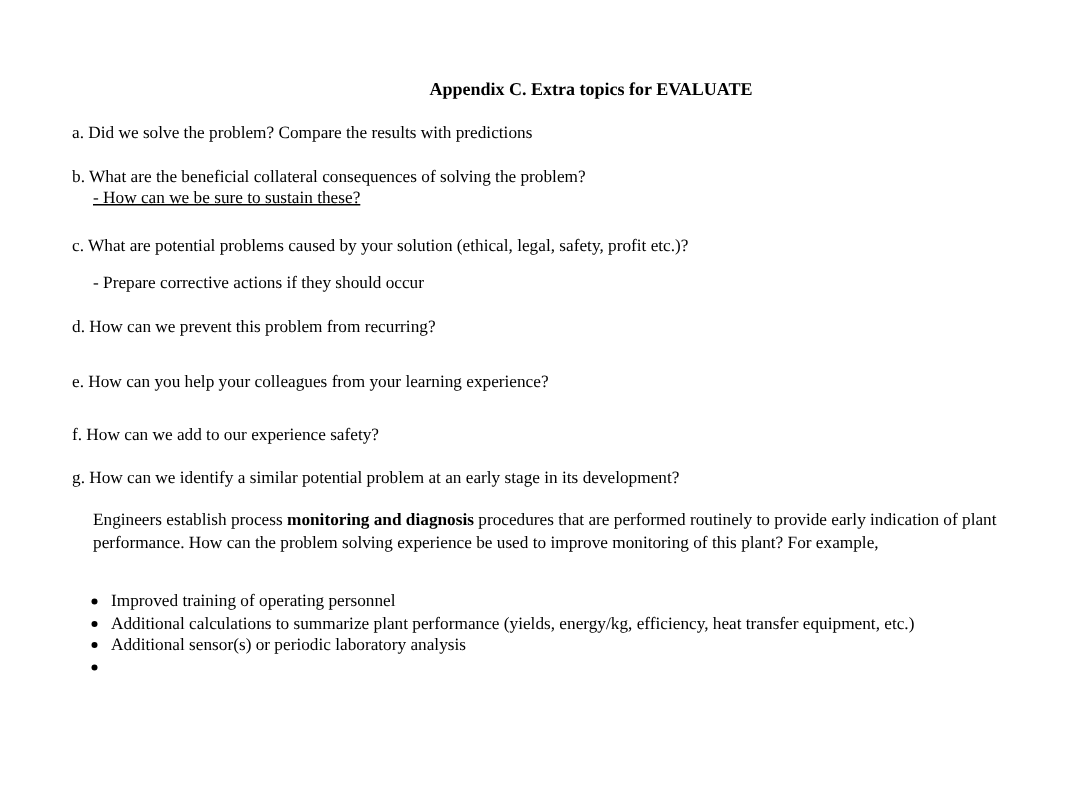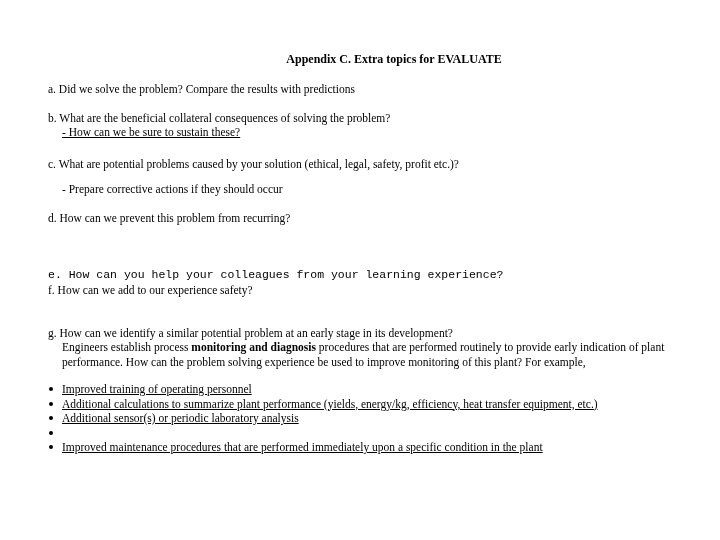--- a/index.html
+++ b/index.html
@@ -12,43 +12,42 @@
       position: absolute; top: 52px; left: 0; width: 720px; text-align: center;
       font-weight: bold; font-size: 12px; padding-left: 6px; box-sizing: border-box; margin-left: 31px;
     }
     .line { position: absolute; left: 48px; white-space: nowrap; }
     .indent { left: 62px; }
     .para {
       position: absolute; left: 62px; width: 620px; top: 340px;
       white-space: normal; line-height: 14.5px;
     }
     .para b { font-weight: bold; }
-    .bullets { position: absolute; left: 48px; top: 382px; margin: 0; padding: 0; list-style: none; text-decoration: underline; }
+    .bullets { position: absolute; left: 48px; top: 382px; margin: 12px; padding: 0; list-style: none; }
     .bullets li { position: relative; padding-left: 14px; height: 14.5px; white-space: nowrap; }
     .bullet-dot {
       position: absolute; left: 1px; top: 5px; width: 4px; height: 4px;
       border-radius: 50%; background: #000;
     }
   </style>
 </head>
 <body>
 
 <div class="title">Appendix C. Extra topics for EVALUATE</div>
 
 <div class="line" style="top:82px;">a. Did we solve the problem?  Compare the results with predictions</div>
 <div class="line" style="top:111px;">b.  What are the beneficial collateral consequences of solving the problem?</div>
 <div class="line indent" style="top:125px;text-decoration:underline;">- How can we be sure to sustain these?</div>
 <div class="line" style="top:157px;">c. What are potential problems caused by your solution (ethical, legal, safety, profit etc.)?</div>
 <div class="line indent" style="top:182px;">- Prepare corrective actions if they should occur</div>
 <div class="line" style="top:211px;text-align:right;">d. How can we prevent this problem from recurring?</div>
-<div class="line" style="top:268px;font-family:Liberation Mono, monospace;">e. How can you help your colleagues from your learning experience?</div>
+<div class="line" style="top:248px;">e. How can you help your colleagues from your learning experience?</div>
 <div class="line" style="top:283px;">f.  How can we add to our experience safety?</div>
-<div class="line" style="top:326px;">g. How can we identify a similar potential problem at an early stage in its development?</div>
+<div class="line" style="top:312px;">g. How can we identify a similar potential problem at an early stage in its development?</div>
 
 <div class="para"><span>Engineers establish process </span><b>monitoring and diagnosis</b><span> procedures that are performed routinely to provide early indication of plant performance.  How can the problem solving experience be used to improve monitoring of this plant?  For example,</span></div>
 
 <ul class="bullets">
   <li><span class="bullet-dot"></span><span>Improved training of operating personnel</span></li>
   <li><span class="bullet-dot"></span><span>Additional calculations to summarize plant performance (yields, energy/kg, efficiency, heat transfer equipment, etc.)</span></li>
   <li><span class="bullet-dot"></span><span>Additional sensor(s) or periodic laboratory analysis</span></li>
   <li><span class="bullet-dot"></span></li>
-  <li><span class="bullet-dot"></span><span>Improved maintenance procedures that are performed immediately upon a specific condition in the plant</span></li>
 </ul>
 
 </body></html>

